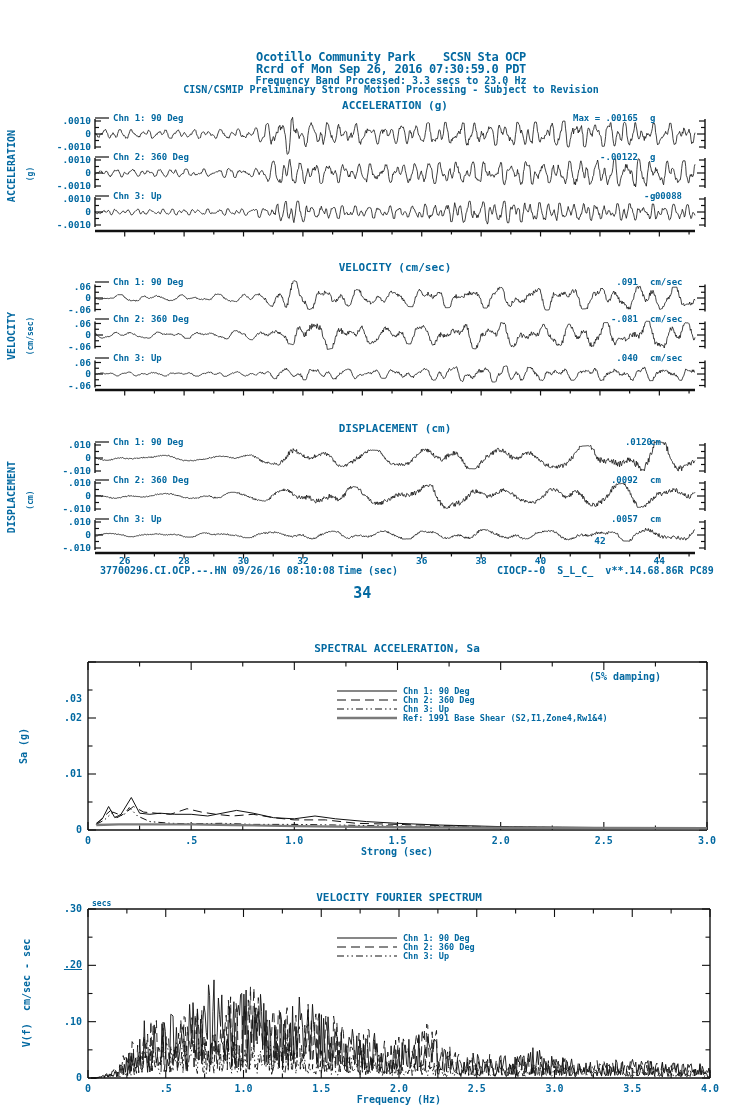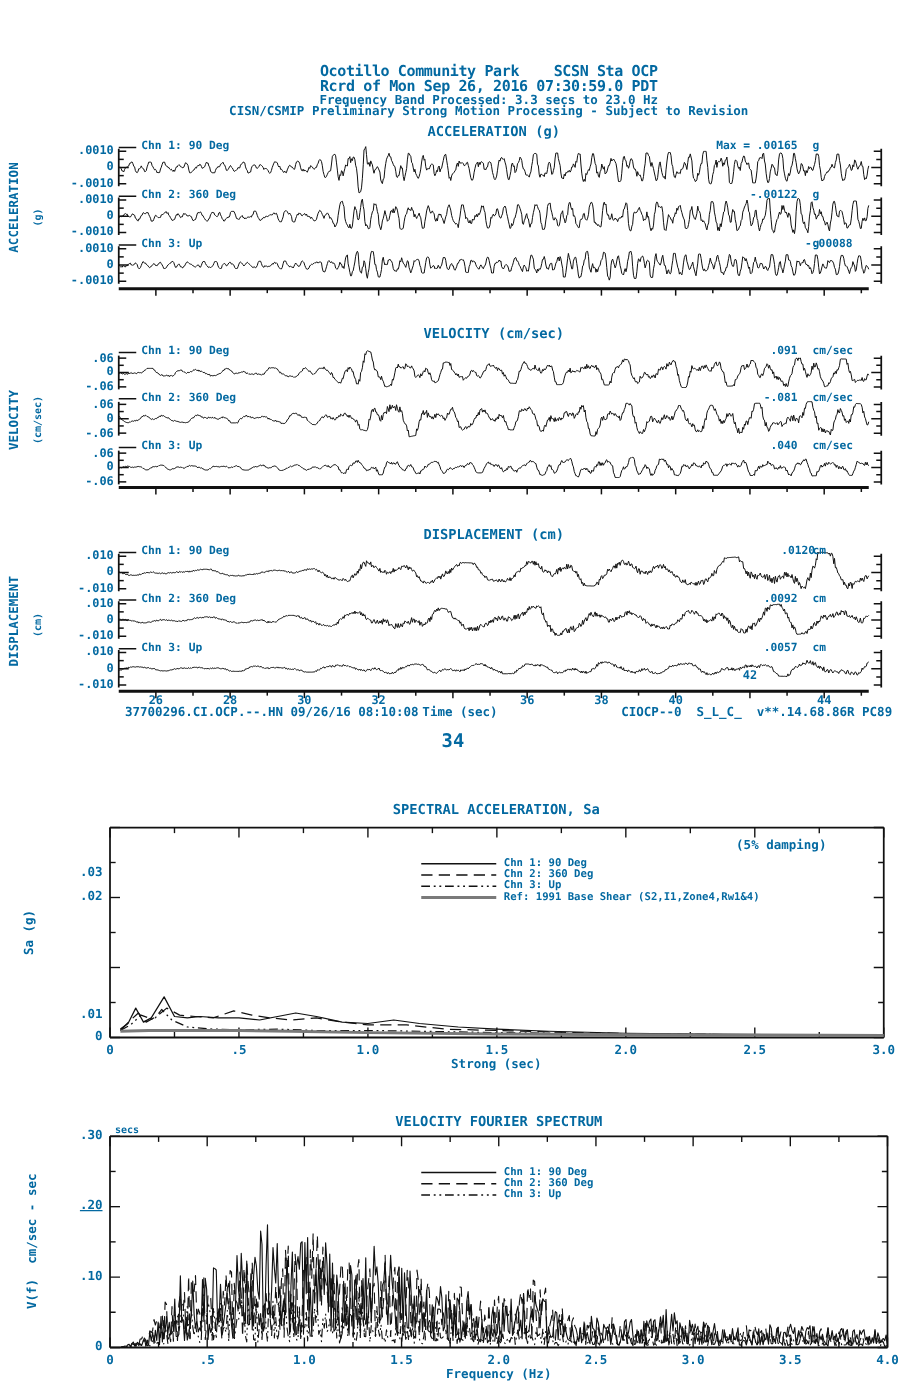--- a/index.html
+++ b/index.html
@@ -419,21 +419,21 @@
       <div class="lbl ctr" style="left: 659.356px; top: 561px; font-size: 9.5px;">44</div>
       <div class="lbl ctr" style="left: 88px; top: 841px; font-size: 10px;">0</div>
       <div class="lbl ctr" style="left: 191.167px; top: 841px; font-size: 10px;">.5</div>
       <div class="lbl ctr" style="left: 294.333px; top: 841px; font-size: 10px;">1.0</div>
       <div class="lbl ctr" style="left: 397.5px; top: 841px; font-size: 10px;">1.5</div>
       <div class="lbl ctr" style="left: 500.667px; top: 841px; font-size: 10px;">2.0</div>
       <div class="lbl ctr" style="left: 603.833px; top: 841px; font-size: 10px;">2.5</div>
       <div class="lbl ctr" style="left: 707px; top: 841px; font-size: 10px;">3.0</div>
       <div class="lbl rgt" style="left: 82px; top: 662px; font-size: 10px; margin-top: 37px;">.03</div>
       <div class="lbl rgt" style="left: 82px; top: 718px; font-size: 10px;">.02</div>
-      <div class="lbl rgt" style="left: 82px; top: 812px; font-size: 10px;">.01</div>
+      <div class="lbl rgt" style="left: 82px; top: 774px; font-size: 10px;">.01</div>
       <div class="lbl rgt" style="left: 82px; top: 830px; font-size: 10px;">0</div>
       <div class="lbl " style="left: 403px; top: 691px; font-size: 8.5px;">Chn 1: 90 Deg</div>
       <div class="lbl " style="left: 403px; top: 700px; font-size: 8.5px;">Chn 2: 360 Deg</div>
       <div class="lbl " style="left: 403px; top: 709px; font-size: 8.5px;">Chn 3: Up</div>
       <div class="lbl " style="left: 403px; top: 718px; font-size: 8.5px;">Ref: 1991 Base Shear (S2,I1,Zone4,Rw1&amp;4)</div>
       <div class="lbl ctr" style="left: 88px; top: 1089px; font-size: 10px;">0</div>
       <div class="lbl ctr" style="left: 165.75px; top: 1089px; font-size: 10px;">.5</div>
       <div class="lbl ctr" style="left: 243.5px; top: 1089px; font-size: 10px;">1.0</div>
       <div class="lbl ctr" style="left: 321.25px; top: 1089px; font-size: 10px;">1.5</div>
       <div class="lbl ctr" style="left: 399px; top: 1089px; font-size: 10px;">2.0</div>

